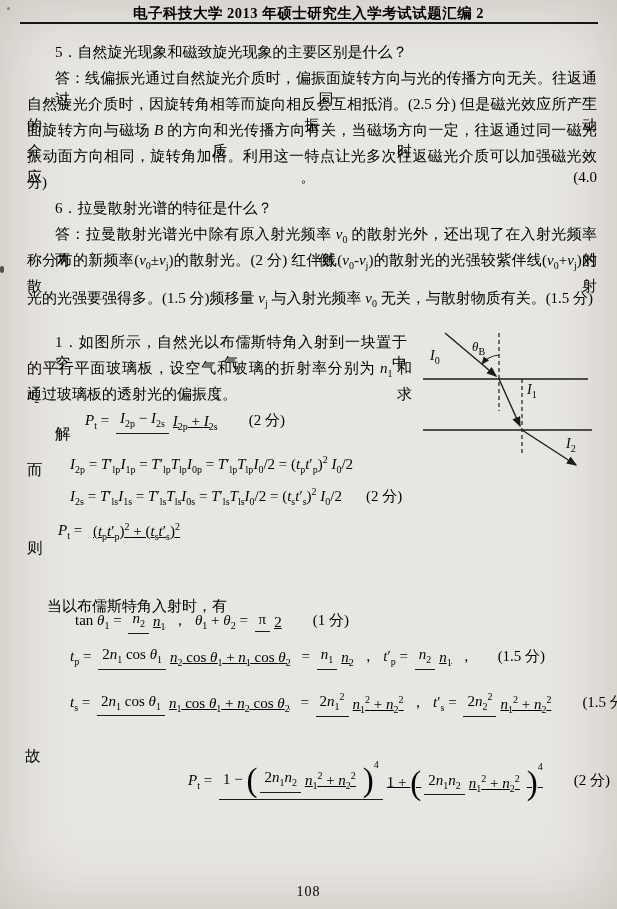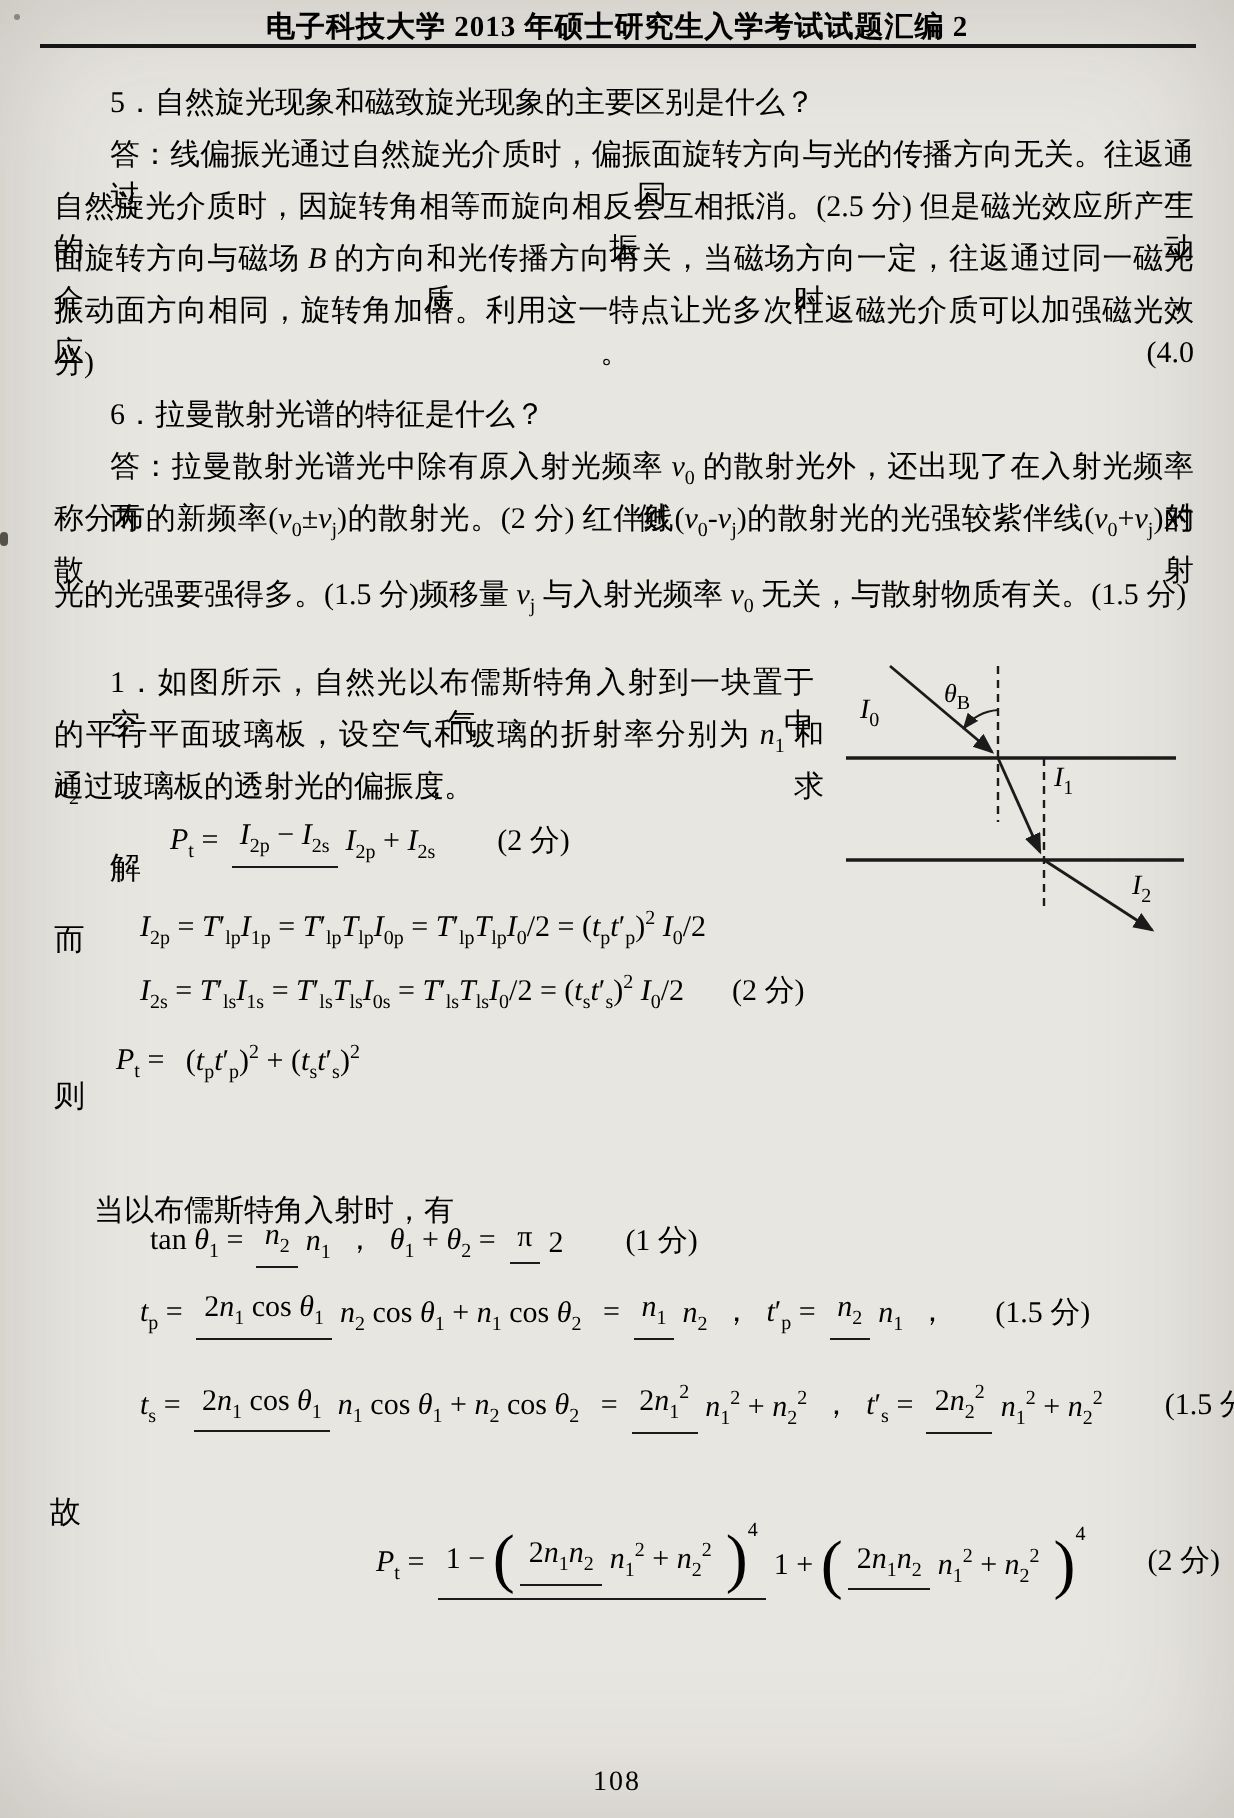--- a/index.html
+++ b/index.html
@@ -21,21 +21,21 @@
     position:absolute;font-size:15px;line-height:21px;white-space:nowrap;
   }
   .just{white-space:normal;text-align:justify;text-align-last:justify;}
   .bold{font-weight:bold;}
   .math{position:absolute;font-size:15px;line-height:1.25;white-space:nowrap;}
   .math i, .line i{font-family:"Liberation Serif","DejaVu Serif",serif;}
   sub{font-size:10px;}
   sup{font-size:10px;}
   .frac{display:inline-flex;flex-direction:row;align-items:center;vertical-align:middle;margin:0 3px;}
   .frac>.nu{display:block;border-bottom:1.2px solid #1b1b1b;padding:0 4px 2px;text-align:center;}
-  .frac>.de{display:block;padding:2px 4px 0;text-align:center;}
+  .frac>.de{display:block;padding:2px 4px 0;text-align:center;text-decoration:underline;}
   .bp{font-size:33px;font-weight:300;vertical-align:middle;line-height:1;}
   .hsup{font-size:10px;position:relative;top:-16px;}
   .score{margin-left:24px;font-style:normal;}
   .label{position:absolute;font-size:15.5px;}
   .fig{position:absolute;left:420px;top:326px;width:195px;height:150px;}
   .fig svg{position:absolute;left:0;top:0;}
   .figlab{position:absolute;font-size:14px;font-style:normal;}
   .pnum{position:absolute;top:884px;left:0;right:0;text-align:center;font-size:14px;letter-spacing:1px;}
   .speck1{position:absolute;left:0px;top:266px;width:4px;height:7px;background:#55504a;border-radius:2px;}
   .speck2{position:absolute;left:7px;top:7px;width:3px;height:3px;background:#8a857e;border-radius:50%;}

